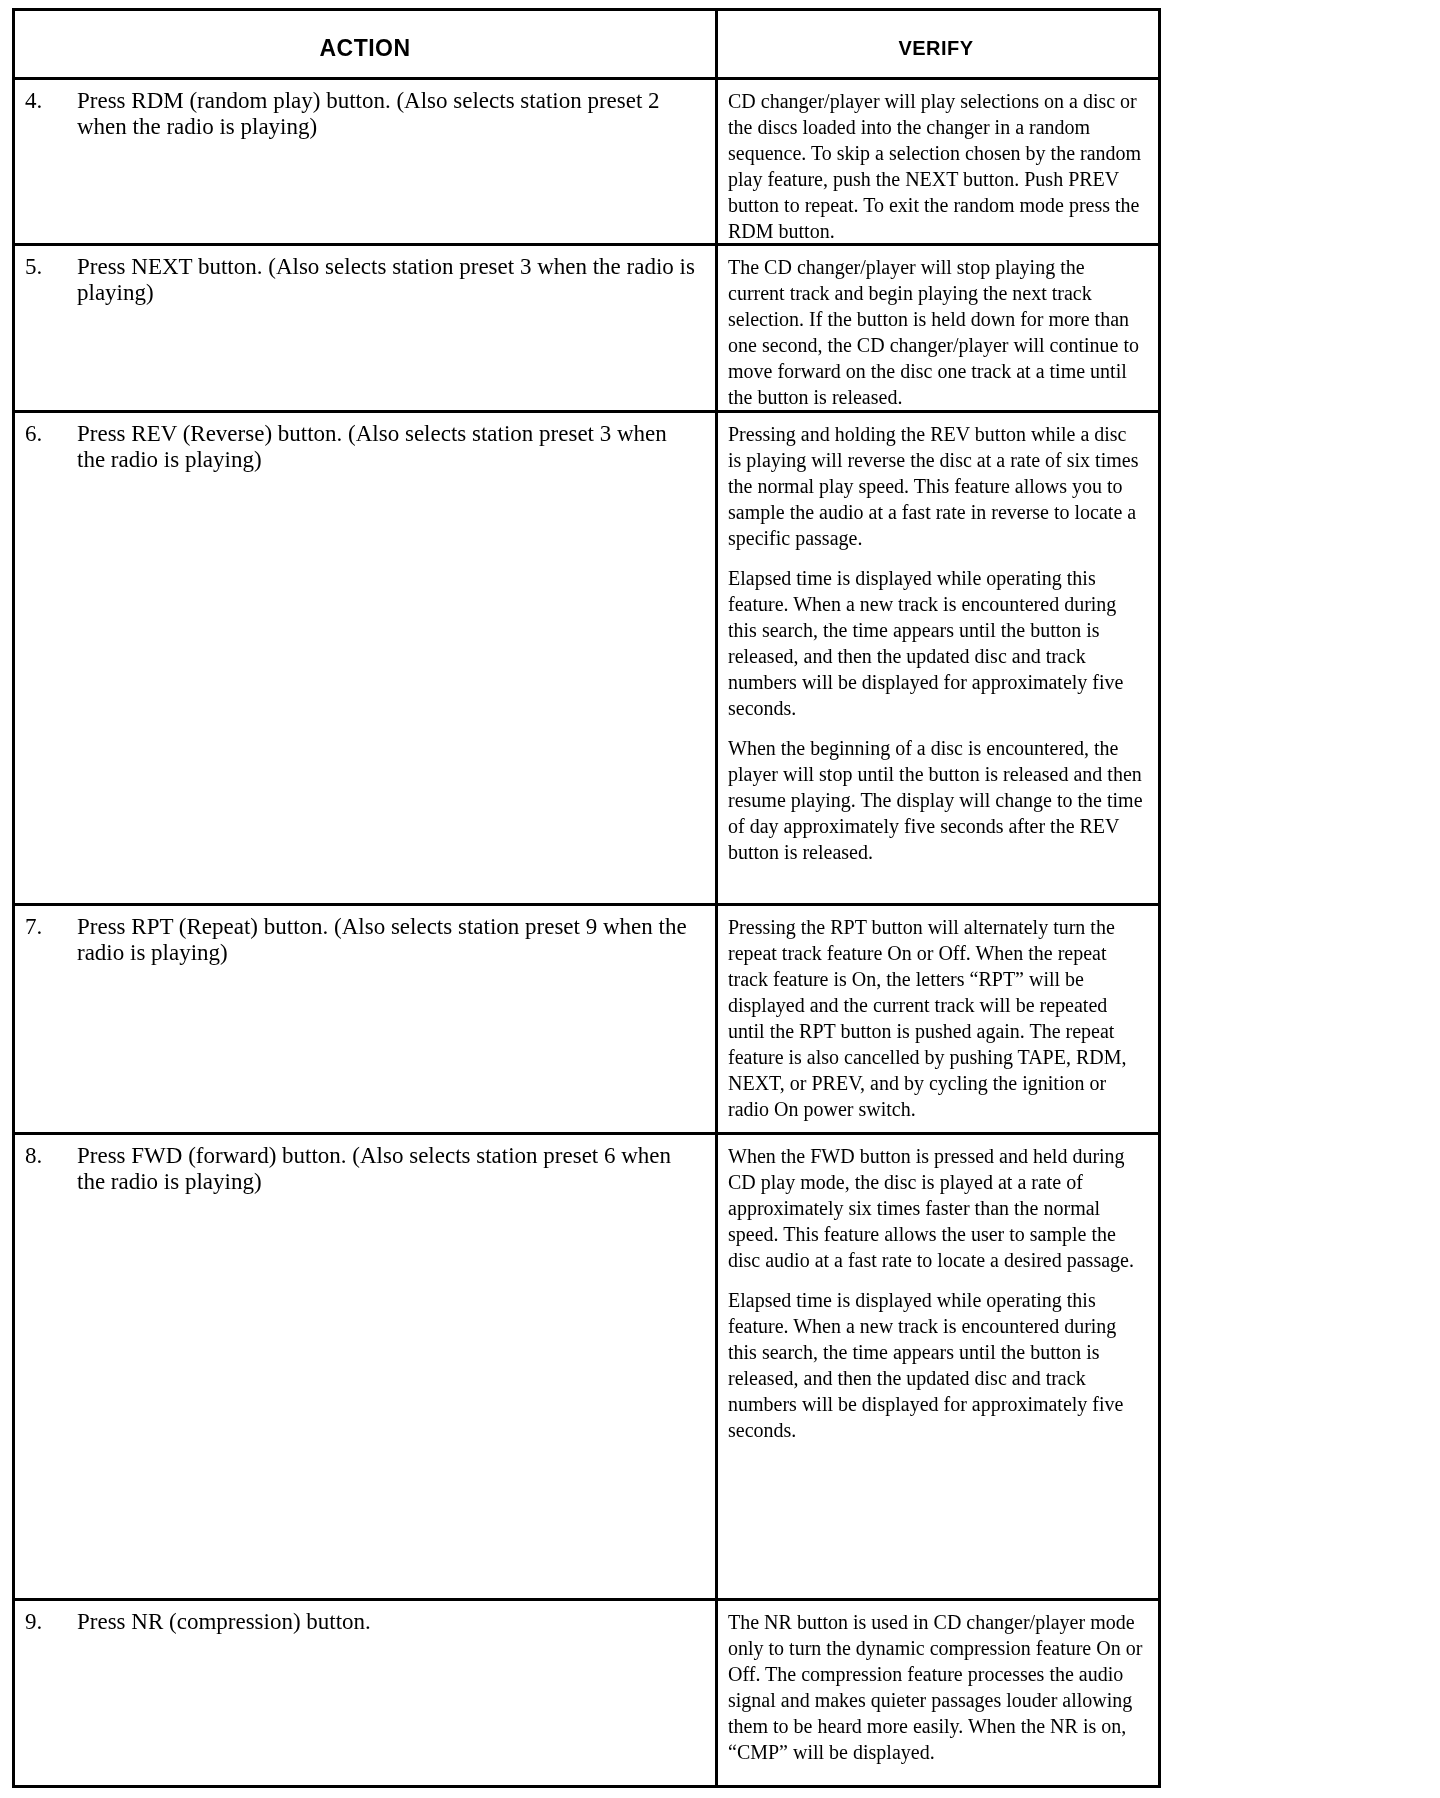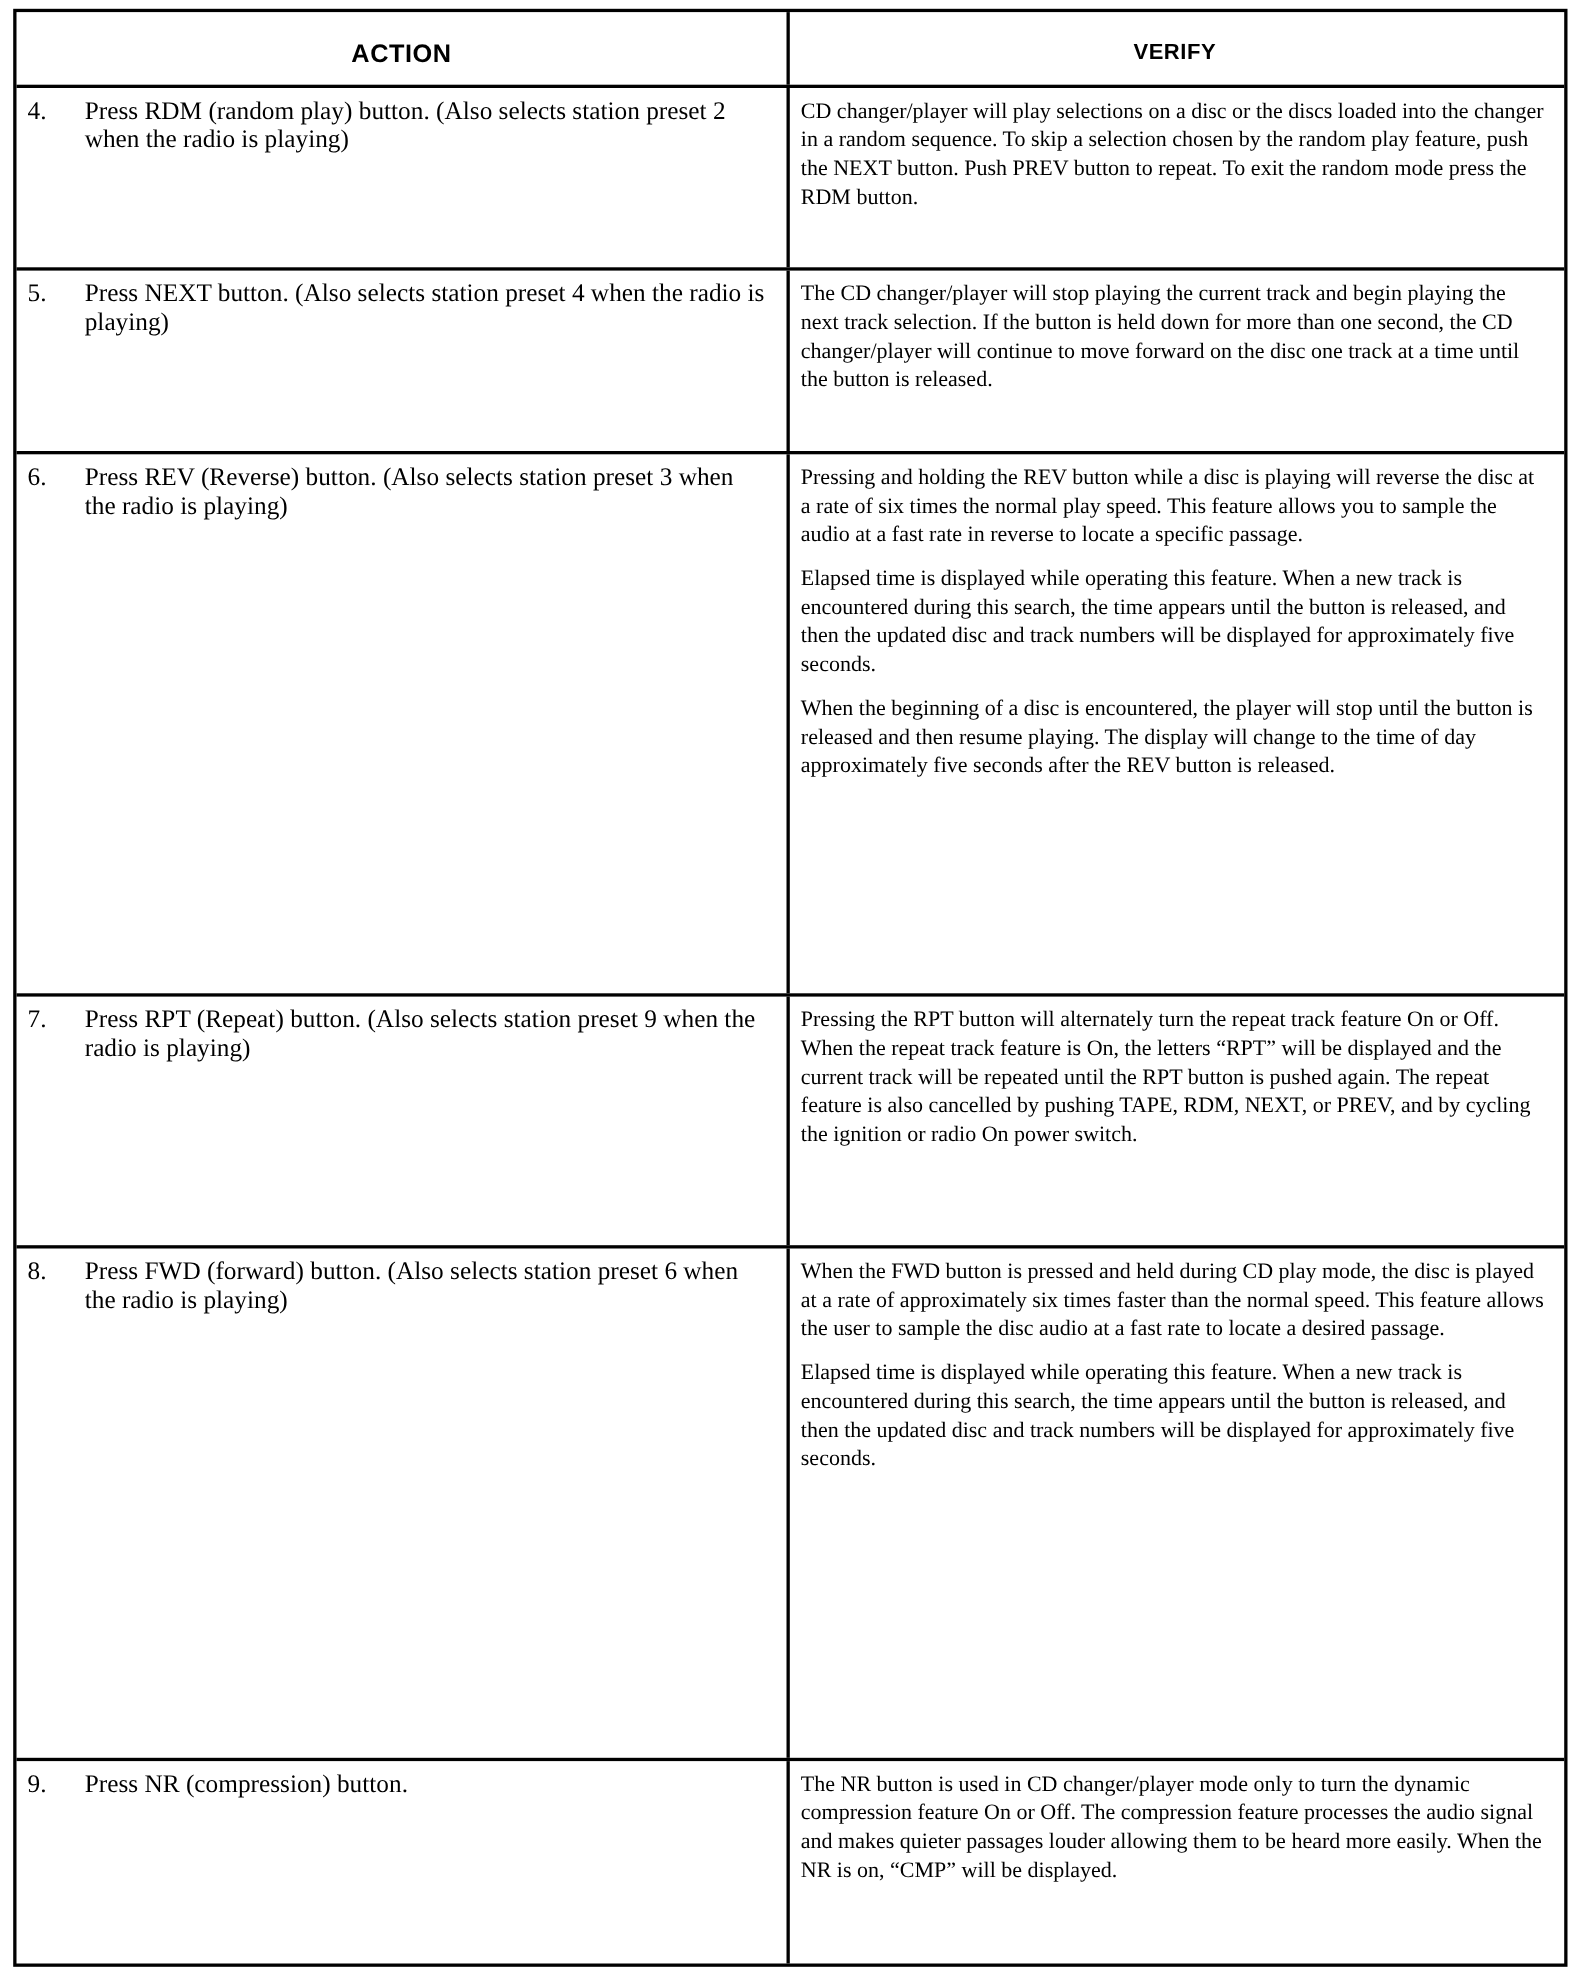--- a/index.html
+++ b/index.html
@@ -1,18 +1,18 @@
 <!DOCTYPE html>
 <html><head>
 <meta charset="utf-8">
 <style>
   html, body { margin: 0; padding: 0; background: #ffffff; }
   body { width: 1440px; height: 1798px; position: relative; overflow: hidden; }
   .tbl {
-    position: absolute; left: 12px; top: 8px; width: 1413px;
+    position: absolute; left: 12px; top: 8px; width: 1149px;
     border: 3px solid #000; box-sizing: border-box;
     font-family: "Liberation Serif", "DejaVu Serif", serif;
     color: #000;
   }
   .row { display: flex; border-top: 3px solid #000; box-sizing: border-box; }
   .row.header { border-top: none; height: 66px; }
   .cell { box-sizing: border-box; }
   .cell.action { width: 703px; border-right: 3px solid #000; }
   .cell.verify { flex: 1; }
   .header .cell {
@@ -47,21 +47,21 @@
       <span class="atext">Press RDM (random play) button. (Also selects station preset 2 when the radio is playing)</span>
     </div>
     <div class="cell verify">
       <p class="para">CD changer/player will play selections on a disc or the discs loaded into the changer in a random sequence. To skip a selection chosen by the random play feature, push the NEXT button. Push PREV button to repeat. To exit the random mode press the RDM button.</p>
     </div>
   </div>
 
   <div class="row r5">
     <div class="cell action">
       <span class="num">5.</span>
-      <span class="atext">Press NEXT button. (Also selects station preset 4 when the radio is playing)</span>
+      <span class="atext">Press NEXT button. (Also selects station preset 3 when the radio is playing)</span>
     </div>
     <div class="cell verify">
       <p class="para">The CD changer/player will stop playing the current track and begin playing the next track selection. If the button is held down for more than one second, the CD changer/player will continue to move forward on the disc one track at a time until the button is released.</p>
     </div>
   </div>
 
   <div class="row r6">
     <div class="cell action">
       <span class="num">6.</span>
       <span class="atext">Press REV (Reverse) button. (Also selects station preset 3 when the radio is playing)</span>

